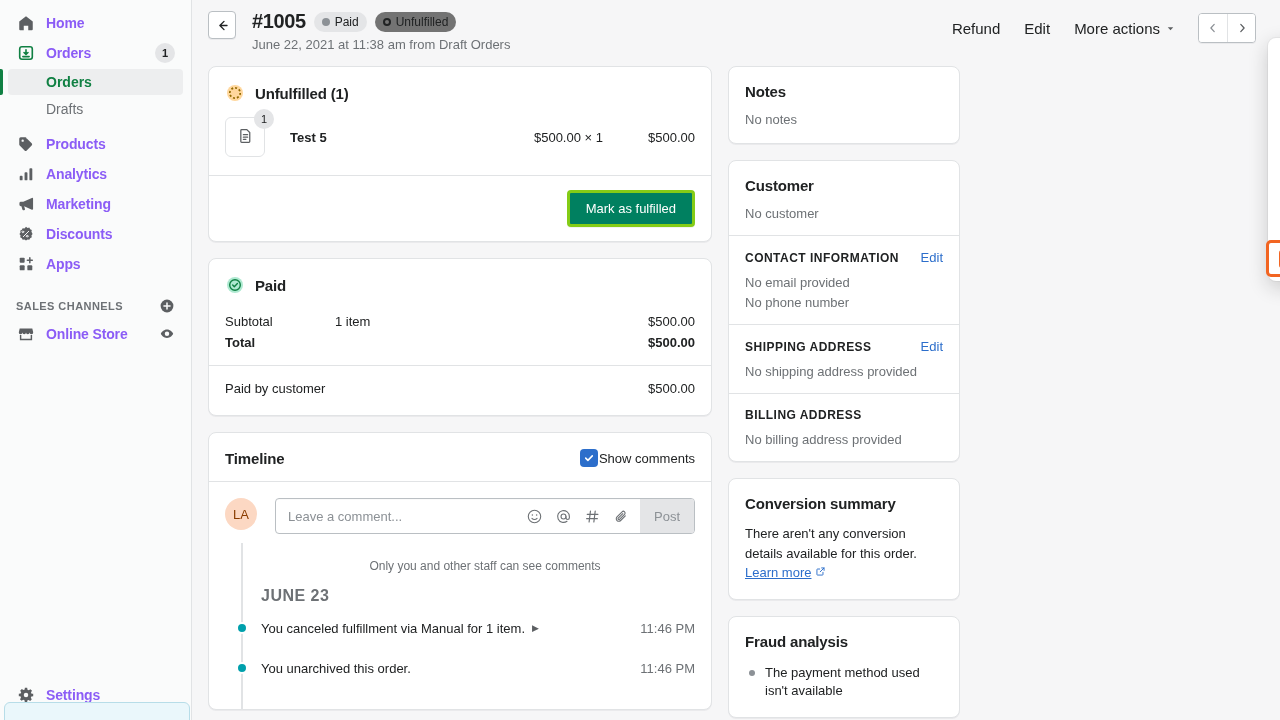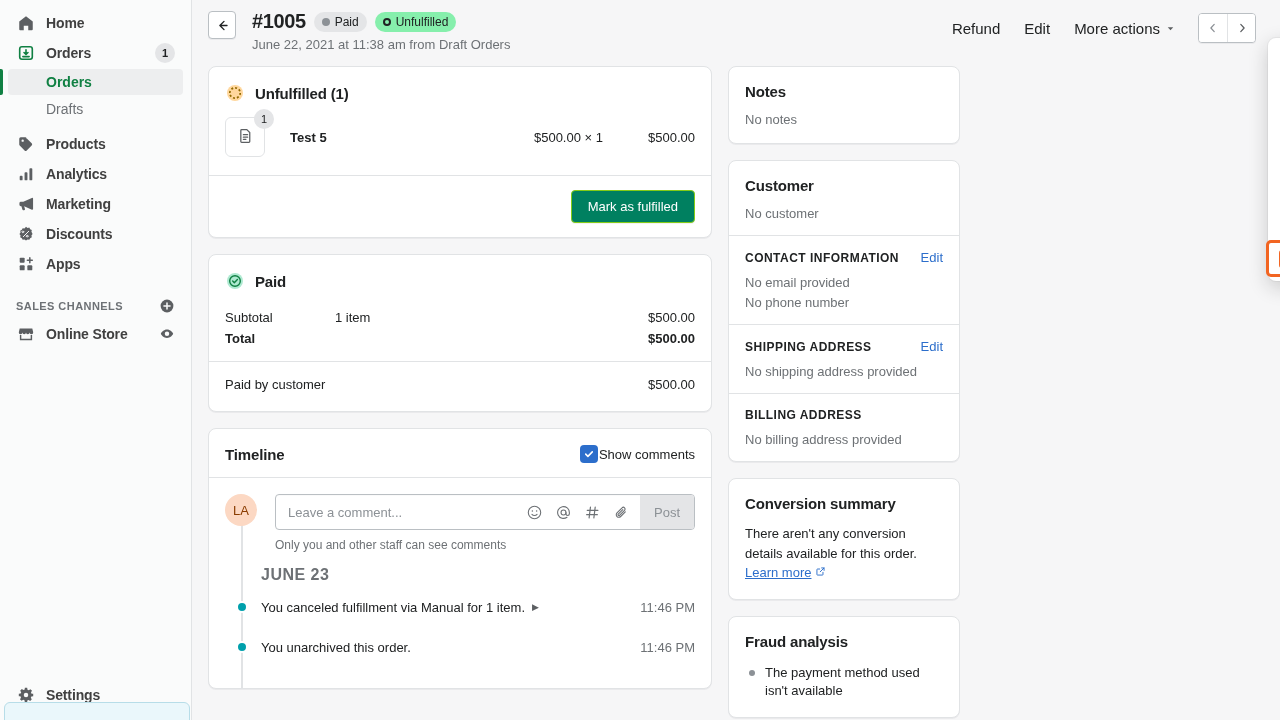--- a/index.html
+++ b/index.html
@@ -32,21 +32,21 @@
     cursor: pointer;
     position: relative;
   }
   .nav-item .ico {
     width: 20px; height: 20px;
     display: flex; align-items: center; justify-content: center;
     margin-right: 10px;
     flex: 0 0 20px;
   }
   .nav-item .lbl {
-    font-size: 14px; font-weight: 600; color: #404040;
+    font-size: 14px; font-weight: 600; color: #8b5cf6;
     letter-spacing: -0.01em;
     white-space: nowrap;
   }
   .nav-item .badge {
     margin-left: auto;
     background: #e4e5e7;
     color: #202223;
     font-size: 11px; font-weight: 600;
     min-width: 20px; height: 20px;
     border-radius: 10px;
@@ -130,21 +130,21 @@
     color: #202223;
   }
   .badge-pill {
     display: inline-flex; align-items: center; gap: 5px;
     height: 20px; padding: 0 8px;
     border-radius: 10px;
     font-size: 12px; font-weight: 400;
     color: #202223;
   }
   .badge-pill.paid { background: #e4e5e7; }
-  .badge-pill.unfulfilled { background: #86efac; }
+  .badge-pill.unfulfilled { background: #737373; }
   .dot { width: 8px; height: 8px; border-radius: 50%; background: #8c9196; }
   .dot-ring {
     width: 8px; height: 8px; border-radius: 50%;
     border: 2px solid #202223; background: transparent;
     box-sizing: border-box;
   }
   .subtitle {
     margin-top: 4px;
     font-size: 13px; color: #6d7175;
   }
@@ -232,21 +232,21 @@
   .li-total { width: 92px; text-align: right; font-size: 13px; }
 
   .card-footer {
     border-top: 1px solid #e1e3e5;
     padding: 14px 16px;
     display: flex; justify-content: flex-end;
   }
   .btn-primary {
     background: #008060;
     color: #fff;
-    border: 1px solid #84cc16;
+    border: 3px solid #84cc16;
     border-radius: 4px;
     font-family: inherit;
     font-size: 13px; font-weight: 500;
     padding: 8px 16px;
     cursor: pointer;
     box-shadow: 0 1px 0 rgba(0,0,0,0.05);
   }
 
   .sum-row {
     display: flex; align-items: center;
@@ -296,21 +296,21 @@
   .comment-ph { flex: 1; font-size: 13px; color: #8c9196; }
   .cb-icons { display: flex; align-items: center; gap: 12px; padding-right: 10px; color: #6d7175; }
   .cb-icons span { cursor: pointer; display: flex; }
   .post-btn {
     background: #e4e5e7; border: none;
     font-family: inherit; font-size: 13px; color: #8c9196;
     height: 34px; padding: 0 14px;
     border-radius: 0 3px 3px 0;
     cursor: pointer;
   }
-  .comment-note { text-align: left; font-size: 12px; color: #6d7175; margin-top: 8px; }
+  .comment-note { text-align: center; font-size: 12px; color: #6d7175; margin-top: 25px; }
 
   .timeline-body { padding: 14px 16px 10px 16px; position: relative; }
   .tl-rail {
     position: absolute;
     left: 32px; top: -30px; bottom: 0;
     width: 2px; background: #e1e3e5;
   }
   .tl-date {
     font-size: 16px; font-weight: 600; letter-spacing: 0.03em;
     color: #6d7175; text-transform: uppercase;

